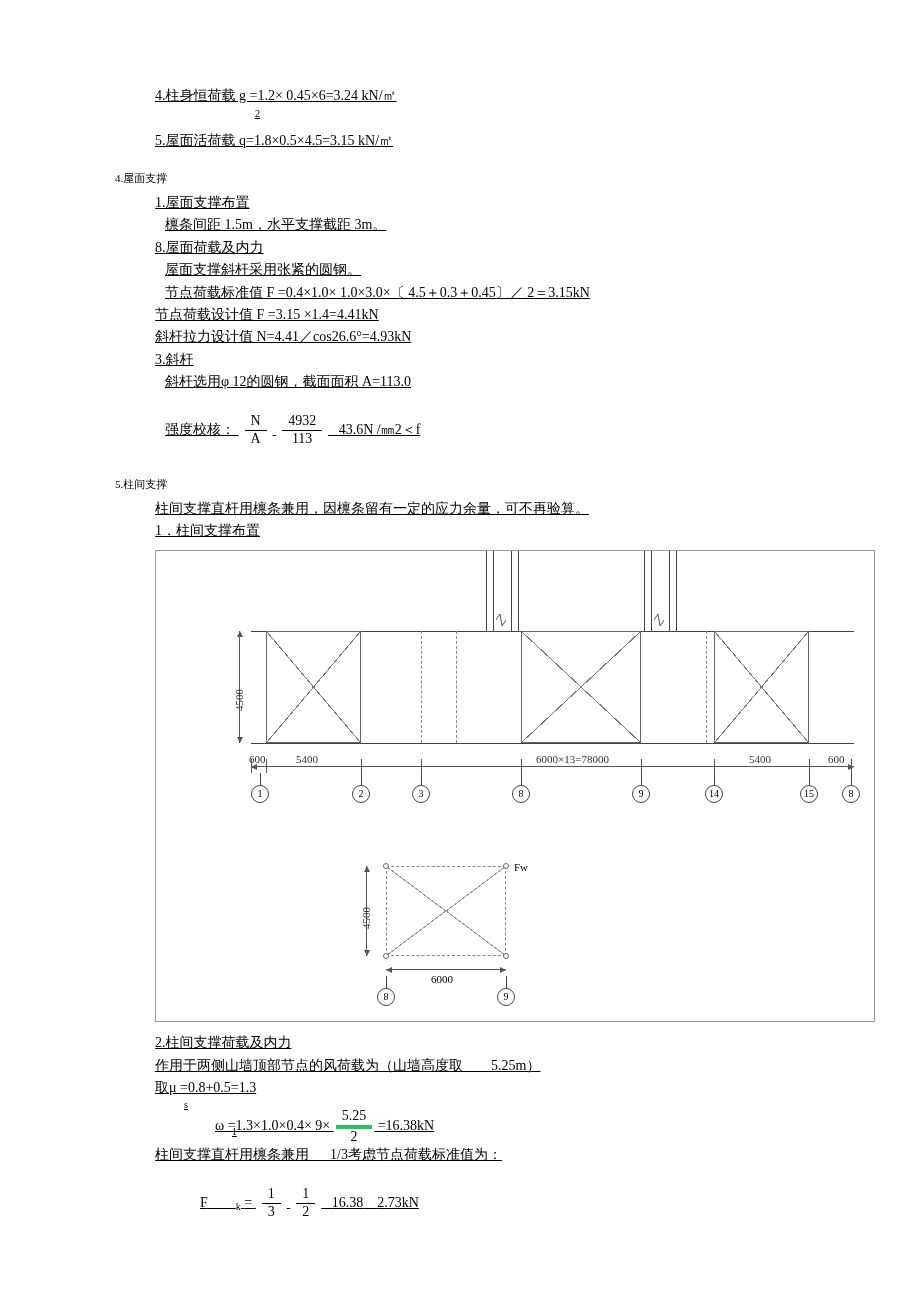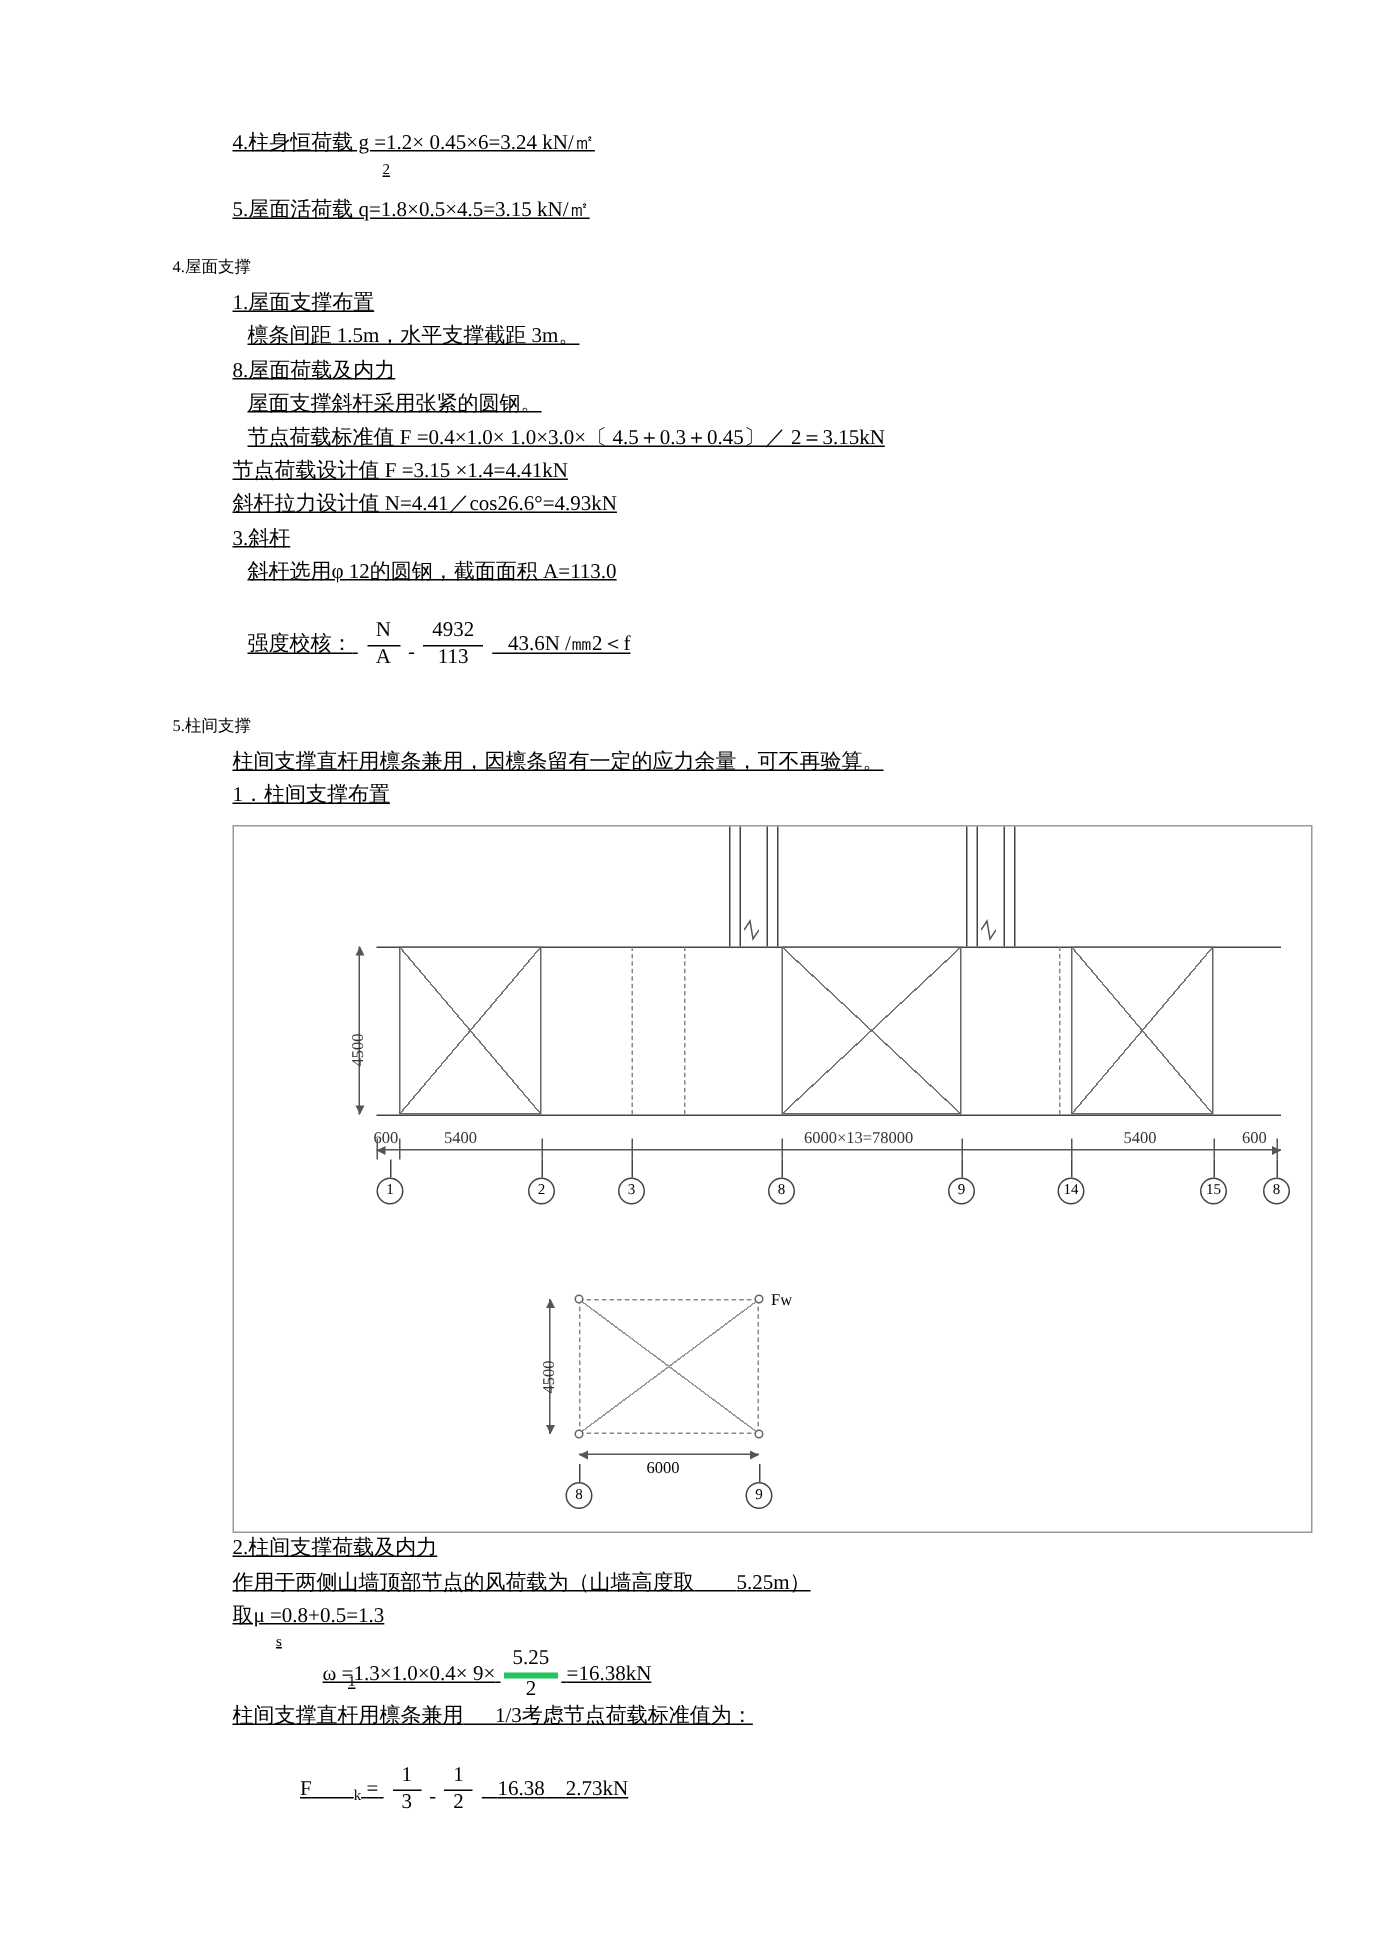--- a/index.html
+++ b/index.html
@@ -193,21 +193,21 @@
     <div class="bd-hline" style="left:230px; width:120px; top:118px;"></div>
     <div class="bd-label" style="left:275px; top:120px;">6000</div>
 
     <div class="td-circle-stem" style="left:230px; top:125px;"></div>
     <div class="td-circle" style="left:221px; top:137px;">8</div>
     <div class="td-circle-stem" style="left:350px; top:125px;"></div>
     <div class="td-circle" style="left:341px; top:137px;">9</div>
   </div>
 </div>
 
-<div class="line indent2" style="margin-top:0;">2.柱间支撑荷载及内力</div>
+<div class="line indent2" style="margin-top:10px;">2.柱间支撑荷载及内力</div>
 <div class="line indent2">
   <span>作用于两侧山墙顶部节点的风荷载为（山墙高度取</span>
   &nbsp;&nbsp;&nbsp;&nbsp;&nbsp;&nbsp;
   <span>5.25m）</span>
 </div>
 <div class="line indent2">
   <span>取μ =0.8+0.5=1.3</span>
 </div>
 <div class="line" style="padding-left:184px; line-height:0.6;"><span class="tiny">s</span></div>
 <div class="line" style="padding-left:215px;">

